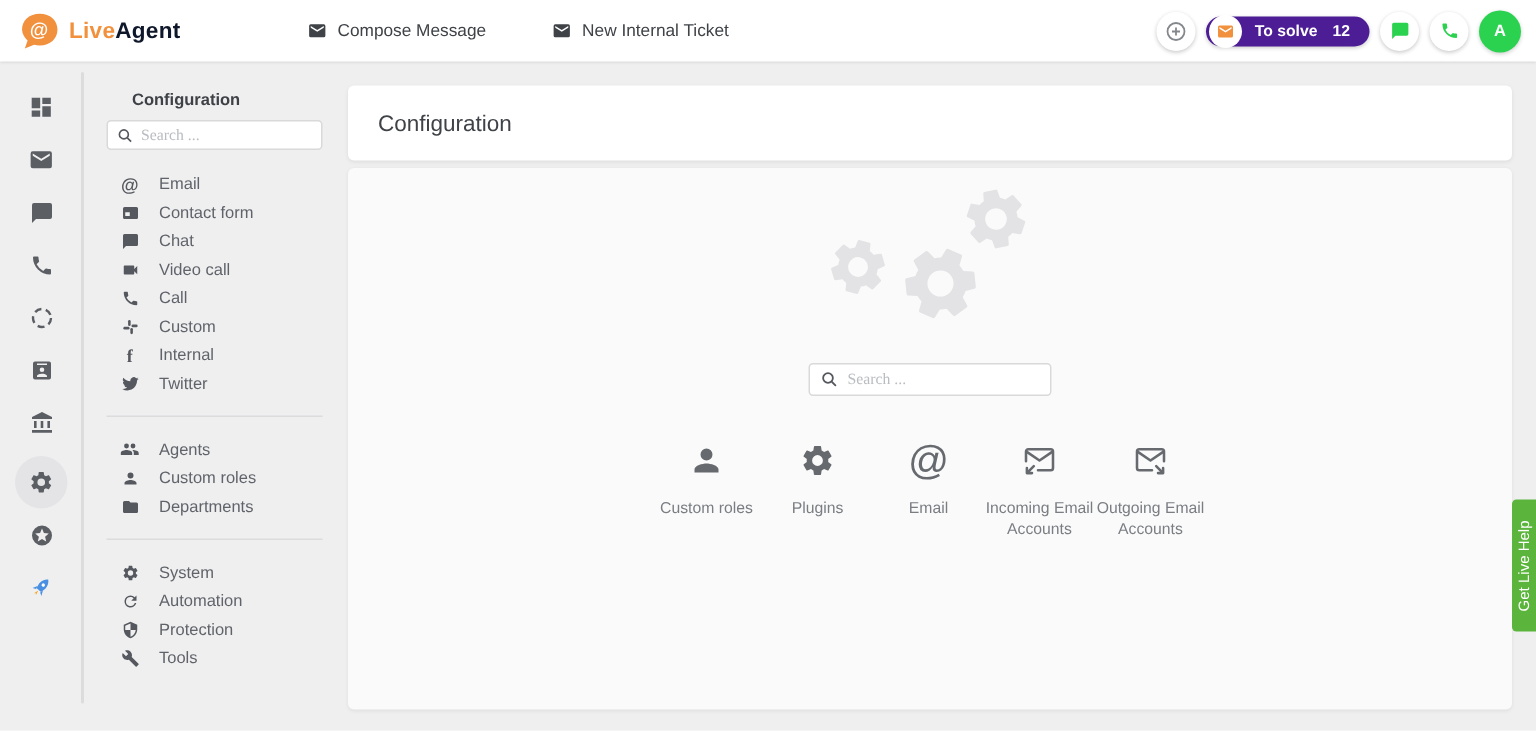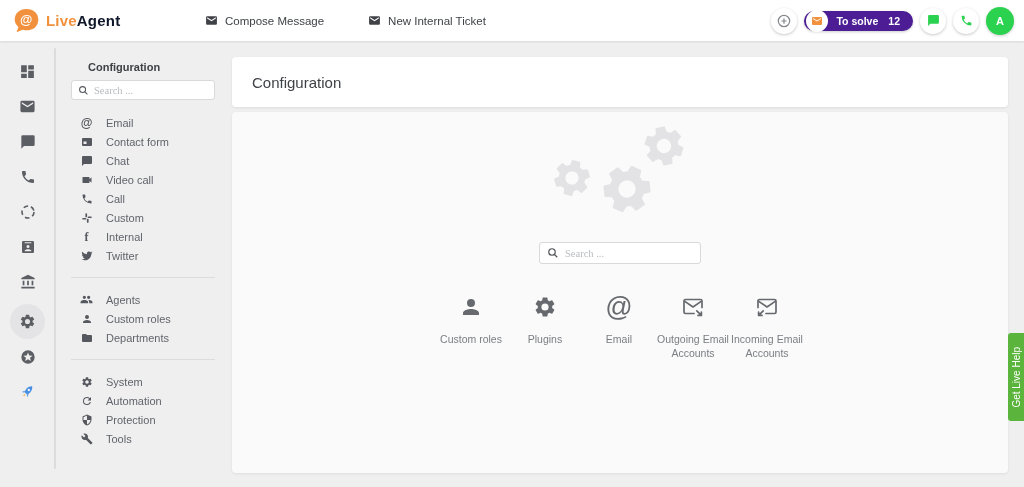--- a/index.html
+++ b/index.html
@@ -481,36 +481,36 @@
       </div>
       <div class="shortcut">
         <span class="shortcut-icon">
             <span class="atbig">@</span>
           </span>
         <span class="shortcut-label">Email</span>
       </div>
       <div class="shortcut">
         <span class="shortcut-icon">
           <svg width="26" height="24" viewBox="0 0 24 24" fill="none" stroke="currentColor" stroke-width="1.7" stroke-linecap="round" stroke-linejoin="round">
-            <path d="M21 12.5V6a1.5 1.5 0 0 0-1.5-1.5h-15A1.5 1.5 0 0 0 3 6v11a1.5 1.5 0 0 0 1.5 1.5H13"></path>
+            <path d="M3 12.5V6a1.5 1.5 0 0 1 1.5-1.5h15A1.5 1.5 0 0 1 21 6v11a1.5 1.5 0 0 1-1.5 1.5H11"></path>
             <path d="M3.8 6.4 12 12l8.2-5.6"></path>
-            <path d="M15.8 15.8l4.6 4.6M20.4 17v3.4H17"></path>
+            <path d="M8.2 15.8l-4.6 4.6M3.6 17v3.4H7"></path>
           </svg>
         </span>
-        <span class="shortcut-label">Outgoing Email Accounts</span>
+        <span class="shortcut-label">Incoming Email Accounts</span>
       </div>
       <div class="shortcut">
         <span class="shortcut-icon">
           <svg width="26" height="24" viewBox="0 0 24 24" fill="none" stroke="currentColor" stroke-width="1.7" stroke-linecap="round" stroke-linejoin="round">
-            <path d="M3 12.5V6a1.5 1.5 0 0 1 1.5-1.5h15A1.5 1.5 0 0 1 21 6v11a1.5 1.5 0 0 1-1.5 1.5H11"></path>
+            <path d="M21 12.5V6a1.5 1.5 0 0 0-1.5-1.5h-15A1.5 1.5 0 0 0 3 6v11a1.5 1.5 0 0 0 1.5 1.5H13"></path>
             <path d="M3.8 6.4 12 12l8.2-5.6"></path>
-            <path d="M8.2 15.8l-4.6 4.6M3.6 17v3.4H7"></path>
+            <path d="M15.8 15.8l4.6 4.6M20.4 17v3.4H17"></path>
           </svg>
         </span>
-        <span class="shortcut-label">Incoming Email Accounts</span>
+        <span class="shortcut-label">Outgoing Email Accounts</span>
       </div>
     </div>
   </div>
 </div>
 
 <div class="help-tab">
   <span>Get Live Help</span>
 </div>
 
 </body></html>

